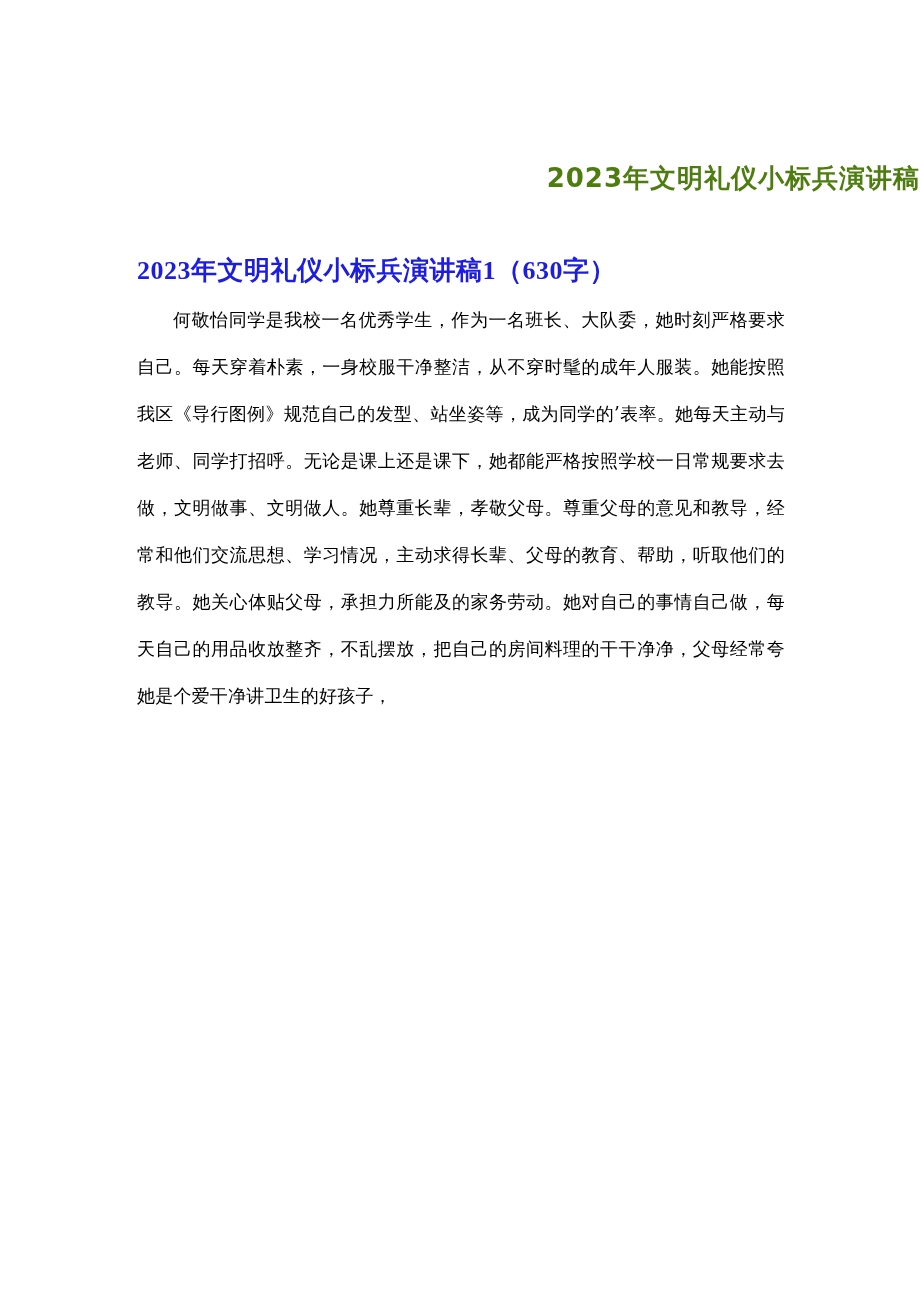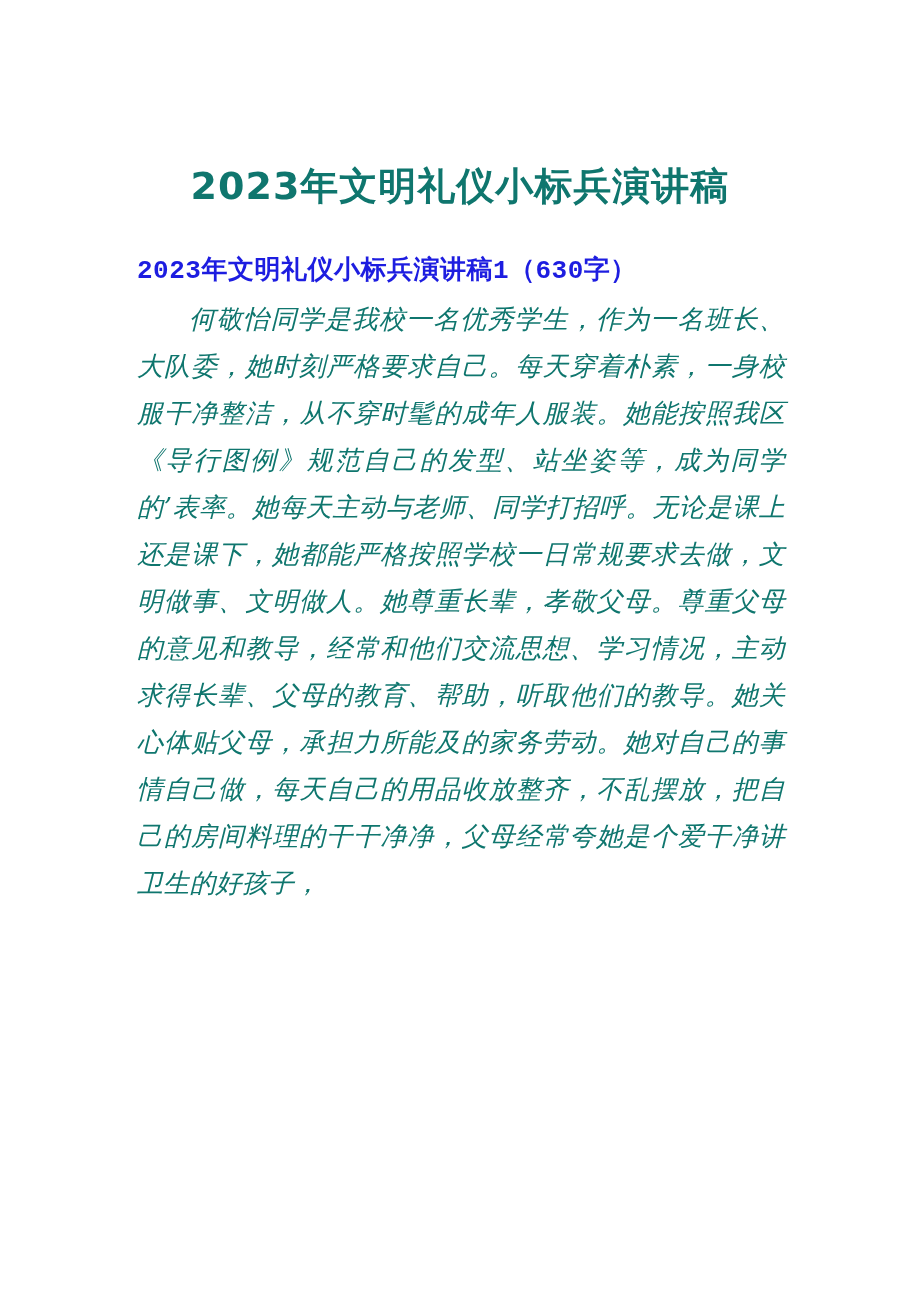--- a/index.html
+++ b/index.html
@@ -21,65 +21,64 @@
     inset: 0;
     background: #ffffff;
   }
 
   
   .doc-title {
     position: absolute;
     left: 0;
     right: 0;
     top: 139px;
-    text-align: center;
-    color: #0f766e;
+    text-align: right;
+    color: #4d7c0f;
     font-family: "DejaVu Sans", "Liberation Sans", sans-serif;
     font-weight: 700;
-    font-size: 38px;
+    font-size: 26px;
     letter-spacing: 1px;
     line-height: 44px;
     white-space: nowrap;
   }
 
   
   .section-heading {
     position: absolute;
     left: 137px;
     top: 231px;
     color: #1d1de0;
-    font-family: Liberation Mono, monospace;
+    font-family: Liberation Serif, serif;
     font-weight: 700;
     font-size: 26px;
     line-height: 36px;
     letter-spacing: 0.5px;
     white-space: nowrap;
   }
 
   
   .body-block {
     position: absolute;
     left: 137px;
     top: 296px;
     width: 648px;
   }
 
   .body-para {
     margin: 0 0 28px 0;
-    color: #0f766e;
+    color: #000000;
     font-family: "DejaVu Serif", "Liberation Serif", serif;
-    font-size: 26px;
+    font-size: 18px;
     line-height: 47px;
     text-align: justify;
     text-justify: inter-character;
     text-indent: 2em;
     letter-spacing: 0.2px;
     word-break: break-all;
     overflow-wrap: break-word;
-    font-style: italic;
   }
   .body-para:last-child {
     margin-bottom: 0;
   }
 </style>
 </head>
 <body>
 
 <div class="page">
 

